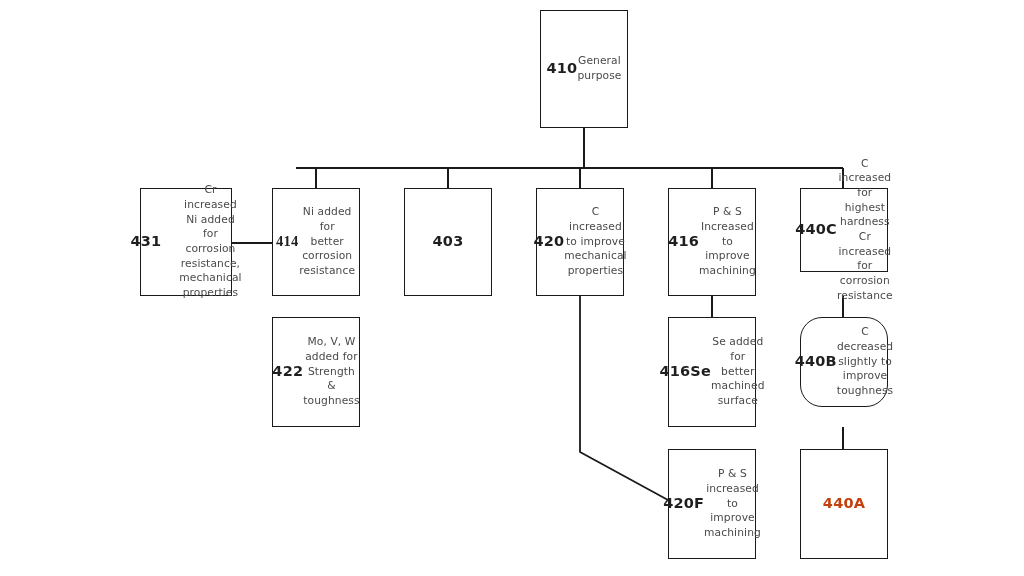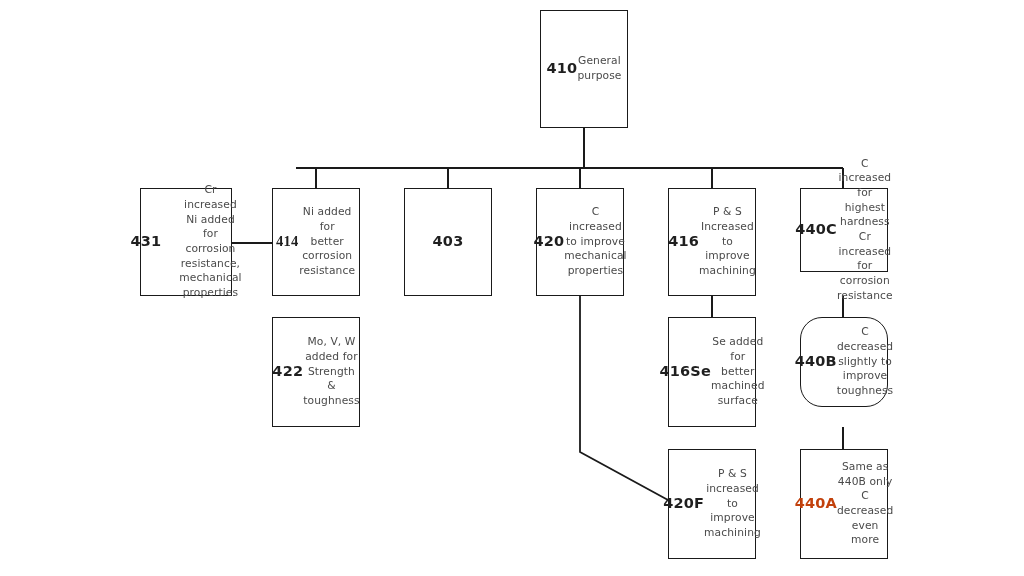--- a/index.html
+++ b/index.html
@@ -143,20 +143,16 @@
       </div>
       <div class="node" style="left: 668px; top: 449px; width: 88px; height: 110px; border-color: rgb(26, 26, 26);">
         <div class="node-title" style="color: rgb(31, 31, 31);">420F</div>
         <div class="node-desc" style="color: rgb(74, 74, 74);">P &amp; S
 increased to
 improve
 machining</div>
       </div>
       <div class="node" style="left: 800px; top: 449px; width: 88px; height: 110px; border-color: rgb(26, 26, 26);">
         <div class="node-title" style="color: #c2410c;">440A</div>
-        <div class="node-desc" style="color: rgb(74, 74, 74);">Same as
-440B only C
-decreased
-even more</div>
       </div>
     </div>
 
 </div>
 
 </body></html>

